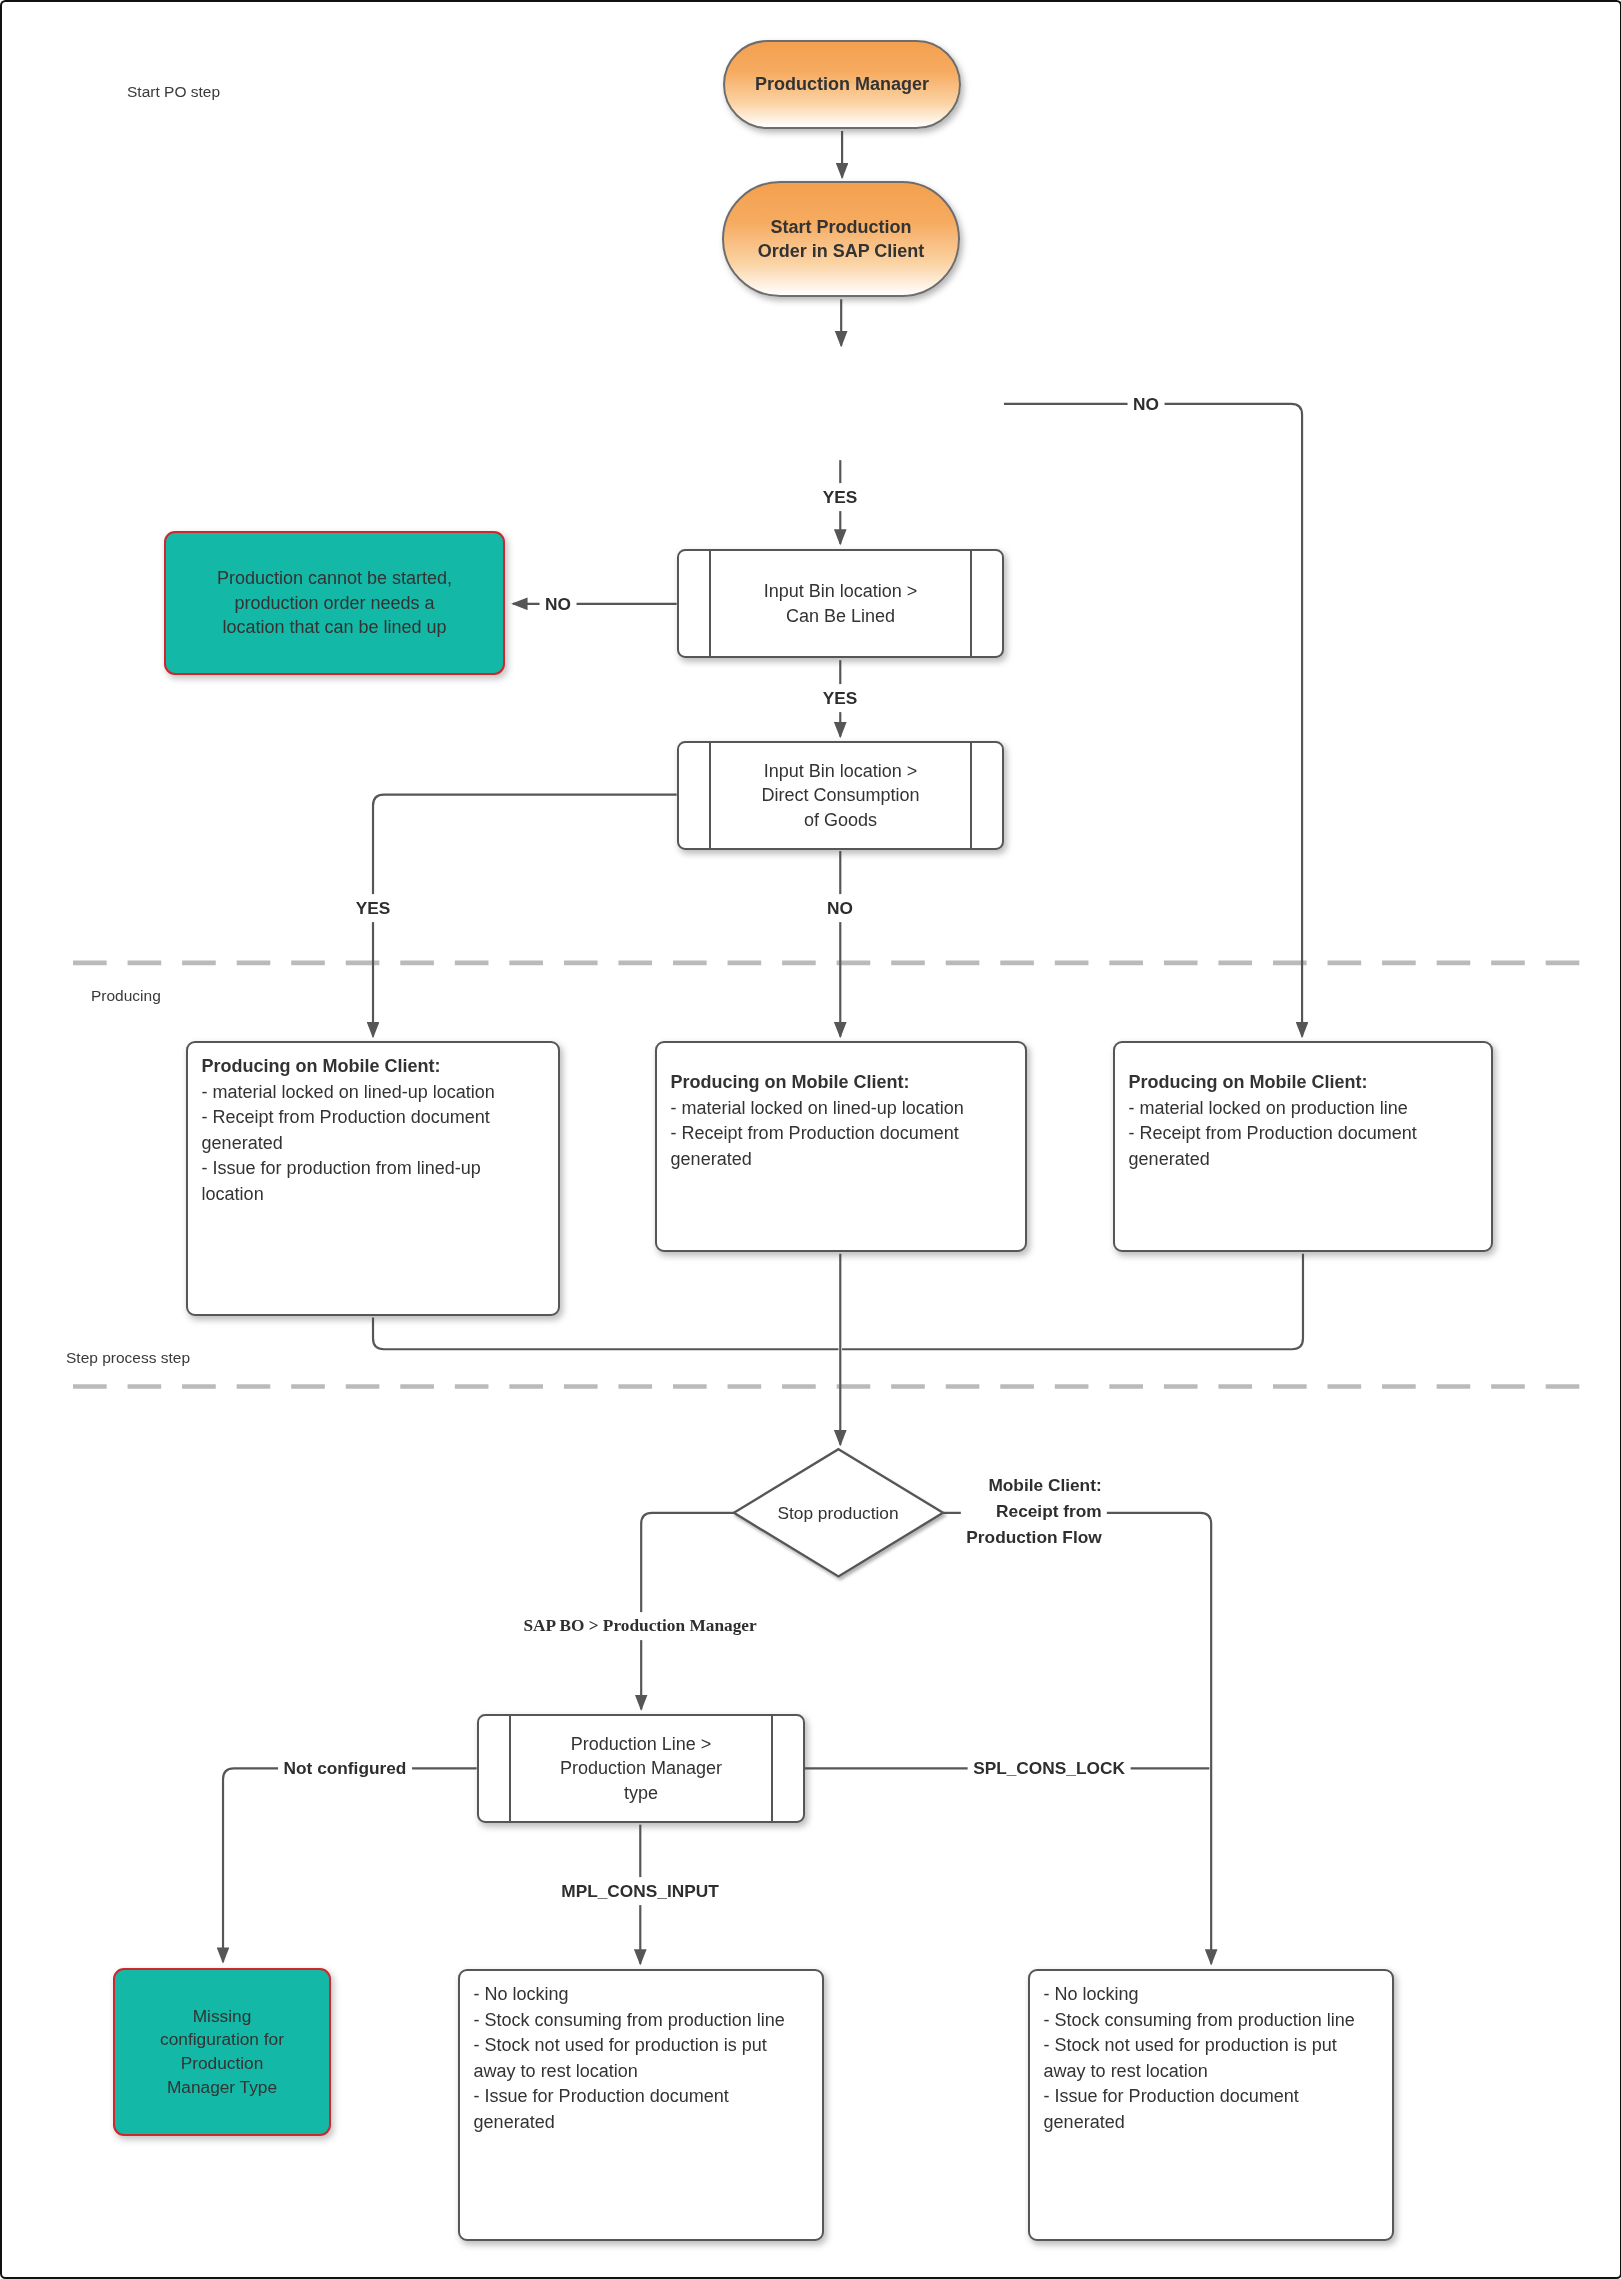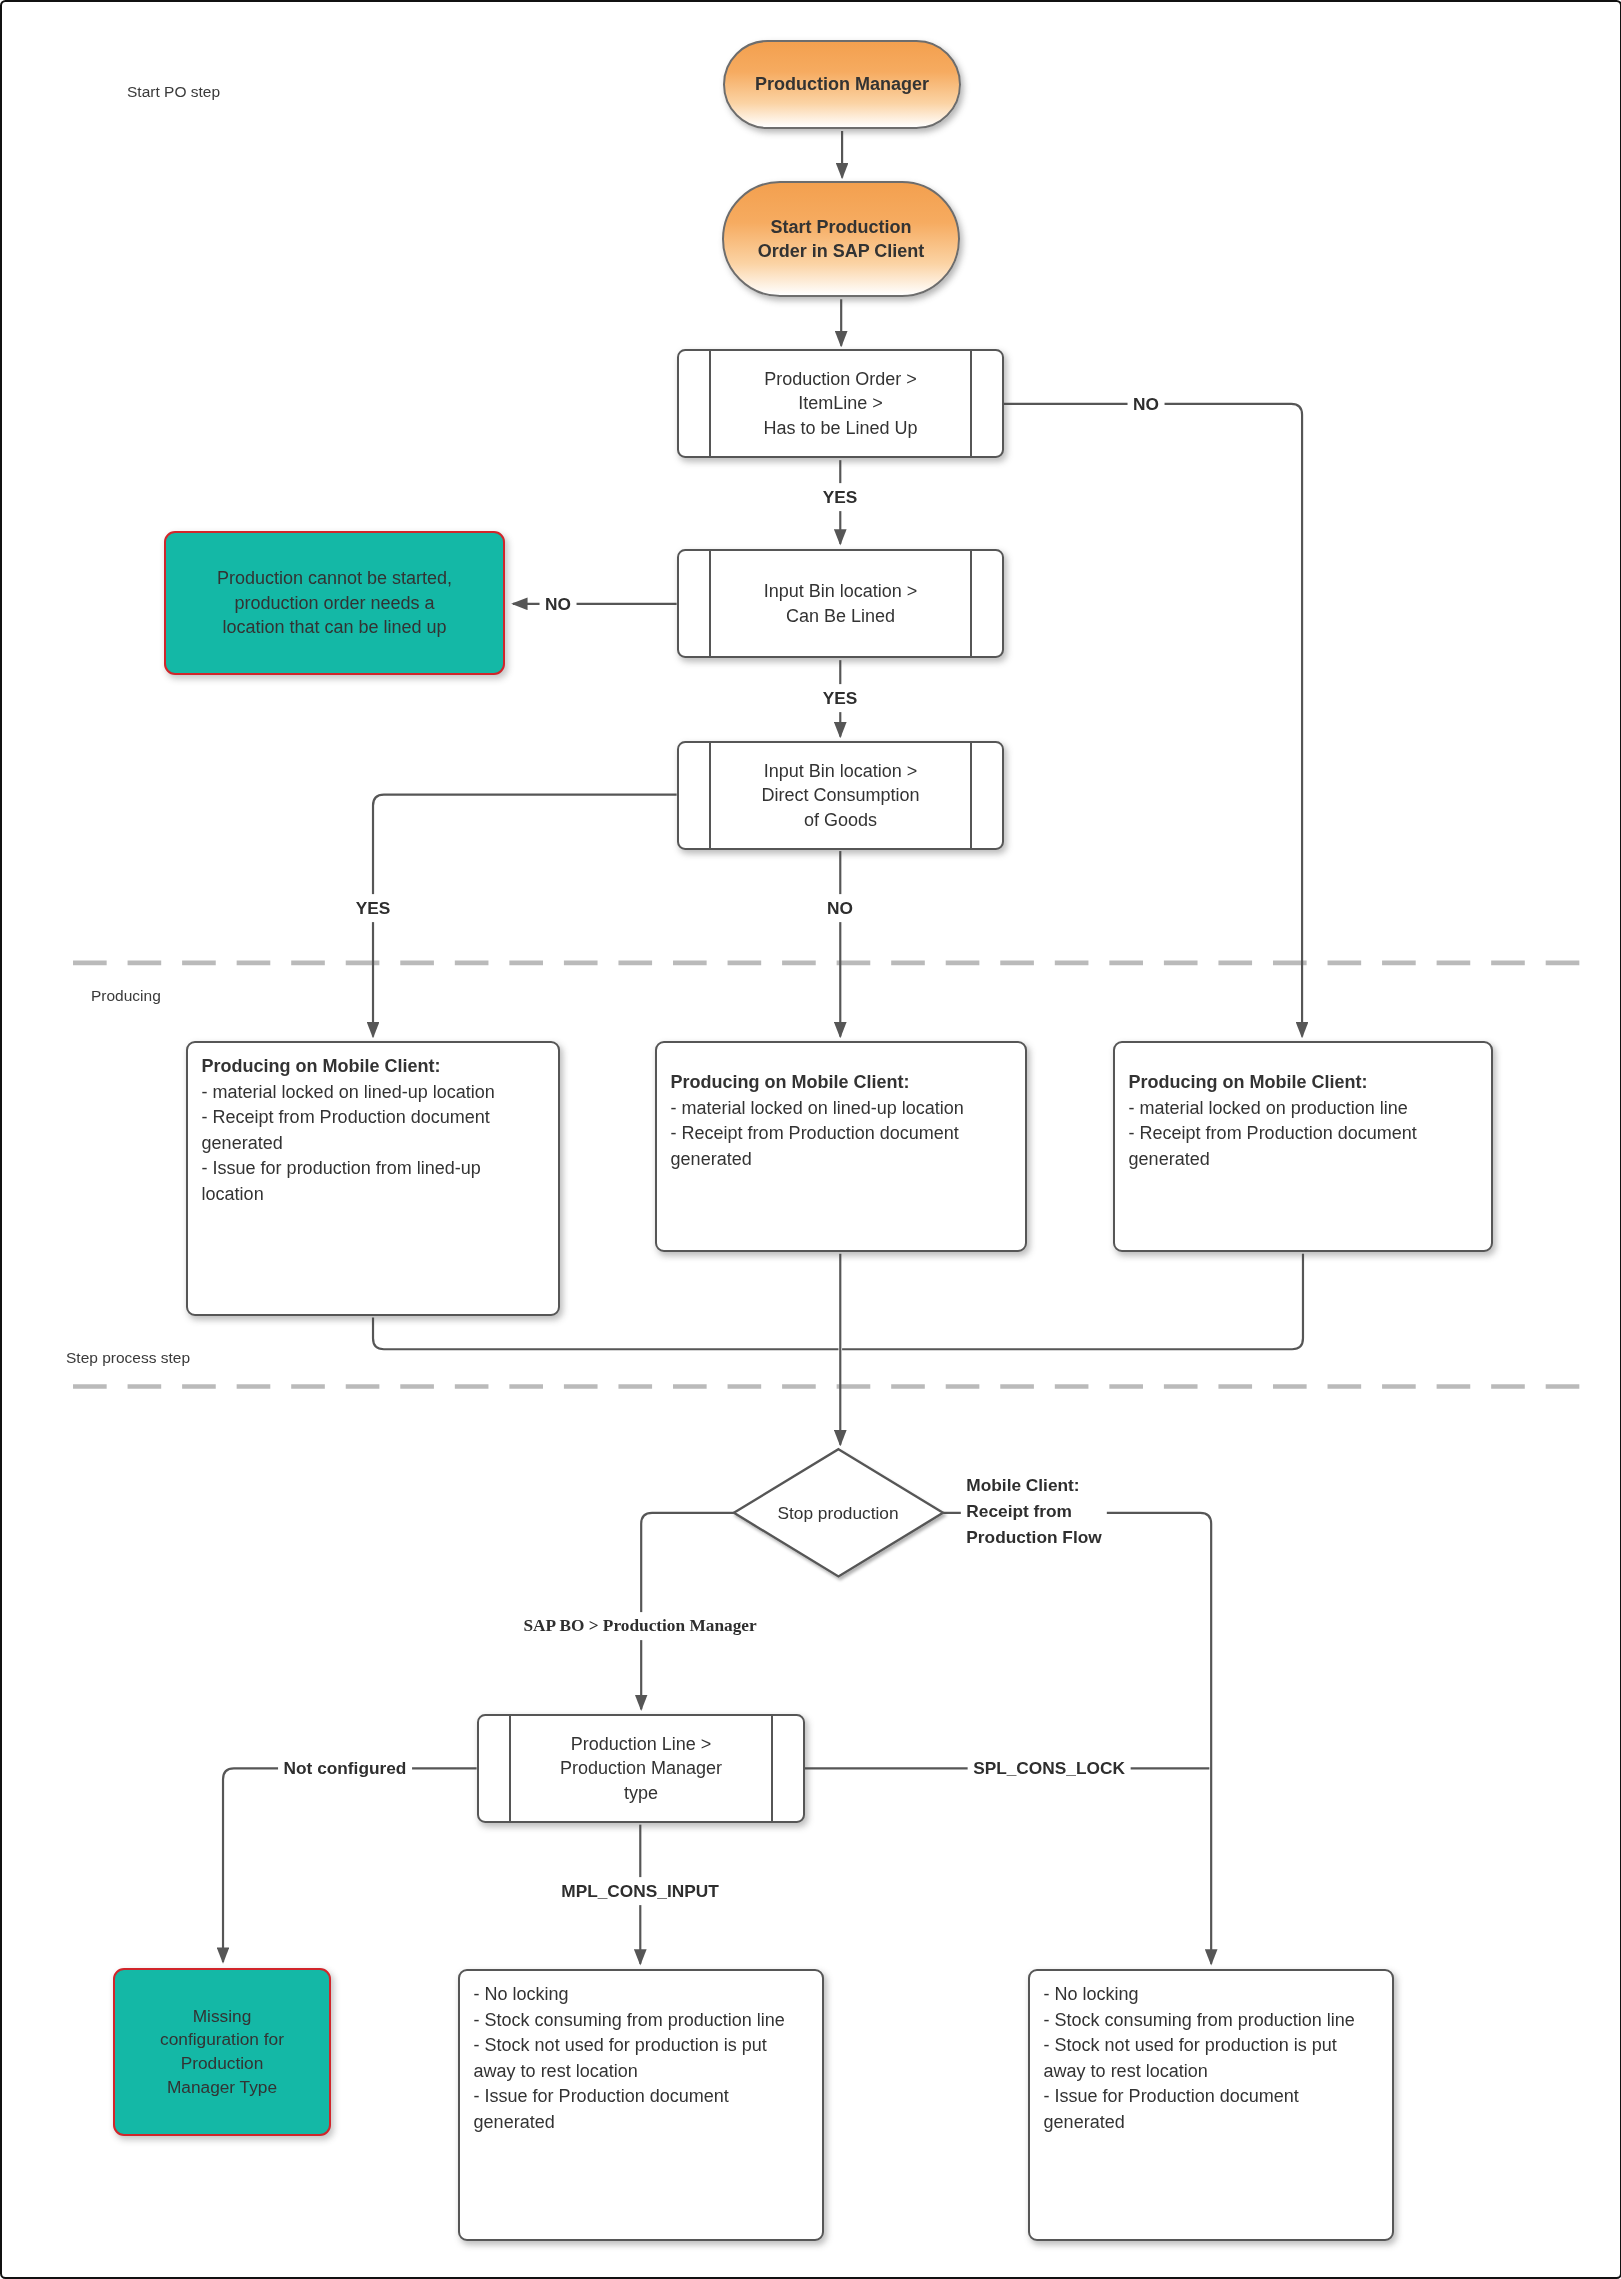--- a/index.html
+++ b/index.html
@@ -46,21 +46,21 @@
     background:#ffffff;border:2.3px solid var(--line);border-radius:9px;
     font-size:18px;line-height:25.5px;padding:11px 13.6px;text-align:left;
     box-shadow:2.7px 3.6px 6.4px rgba(70,70,70,.35);
   }
   .textbox .title{font-weight:700;}
   .textbox .items{white-space:pre-wrap;}
   .pad-top{padding-top:27px;}
   .edge-label{
     position:absolute;z-index:3;transform:translate(-50%,-50%);
     background:#ffffff;padding:0.9px 5.5px;font-weight:700;font-size:17.3px;
-    color:#2e2e2e;text-align:left;white-space:pre-line;line-height:26px;
+    color:#2e2e2e;text-align:right;white-space:pre-line;line-height:26px;
   }
   .section-label{position:absolute;z-index:2;font-size:15.5px;color:#3a3a3a;margin-top:8px;}
   .diamond-label{
     position:absolute;z-index:2;transform:translate(-50%,-50%);
     font-size:17.3px;color:var(--text);
   }
 </style>
 </head>
 <body>
 
@@ -107,25 +107,20 @@
 
   <div class="node stadium" style="left:721px;top:38px;width:238px;height:89px;">
     <span class="pre">Production Manager</span>
   </div>
 
   <div class="node stadium" style="left:720px;top:179px;width:238px;height:116px;">
     <span class="pre">Start Production
 Order in SAP Client</span>
   </div>
 
-  <div class="node subprocess" style="left:675px;top:347px;width:327px;height:109px;">
-    <span class="pre">Production Order &gt;
-ItemLine &gt;
-Has to be Lined Up</span>
-  </div>
 
   <div class="node redbox" style="left:162px;top:529px;width:341px;height:144px;">
     <span class="pre">Production cannot be started,
 production order needs a
 location that can be lined up</span>
   </div>
 
   <div class="node subprocess" style="left:675px;top:547px;width:327px;height:109px;">
     <span class="pre">Input Bin location &gt;
 Can Be Lined</span>

